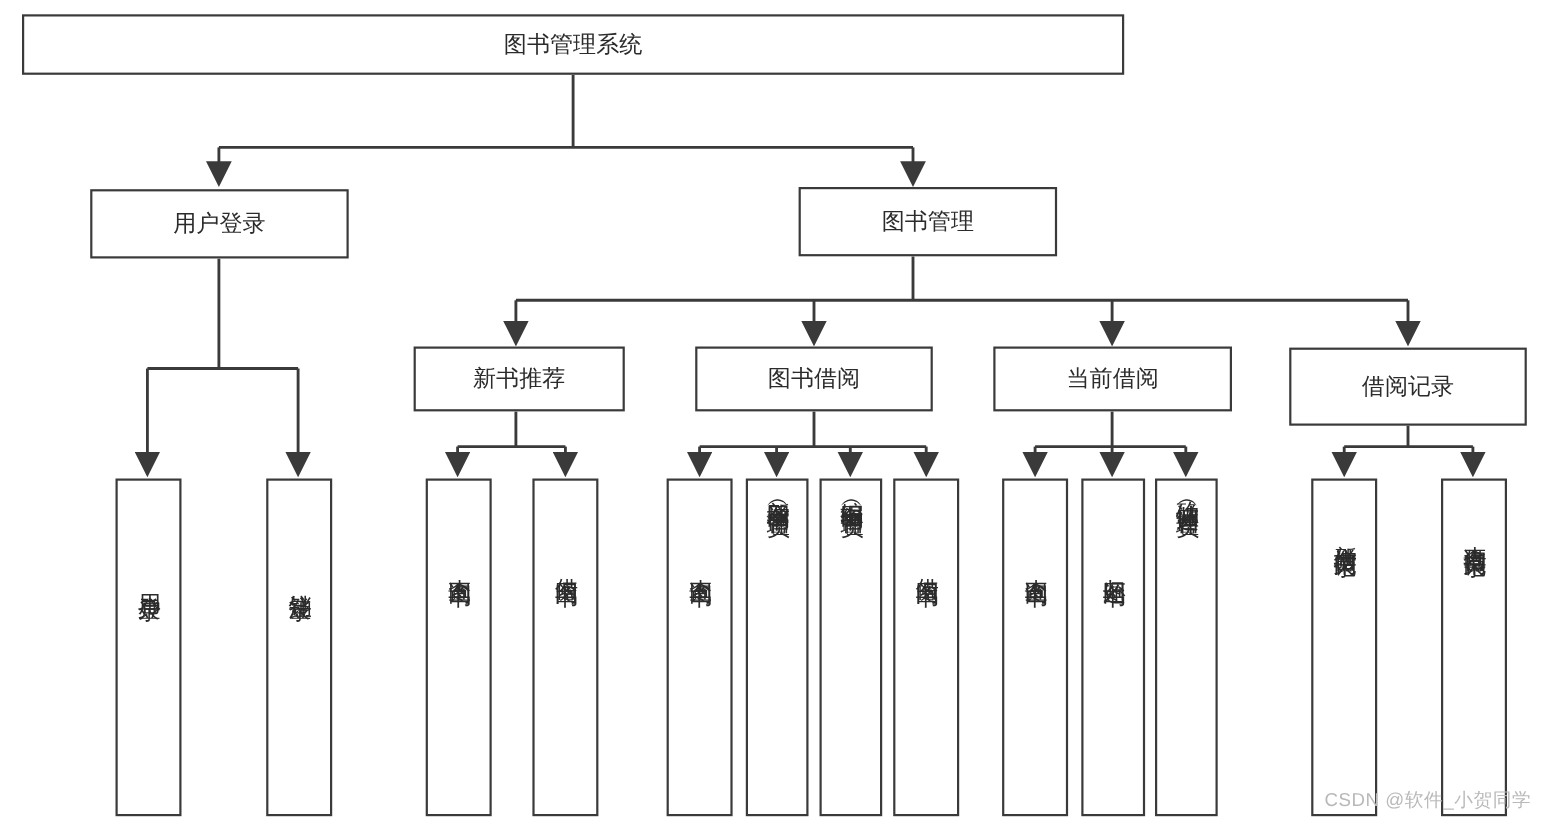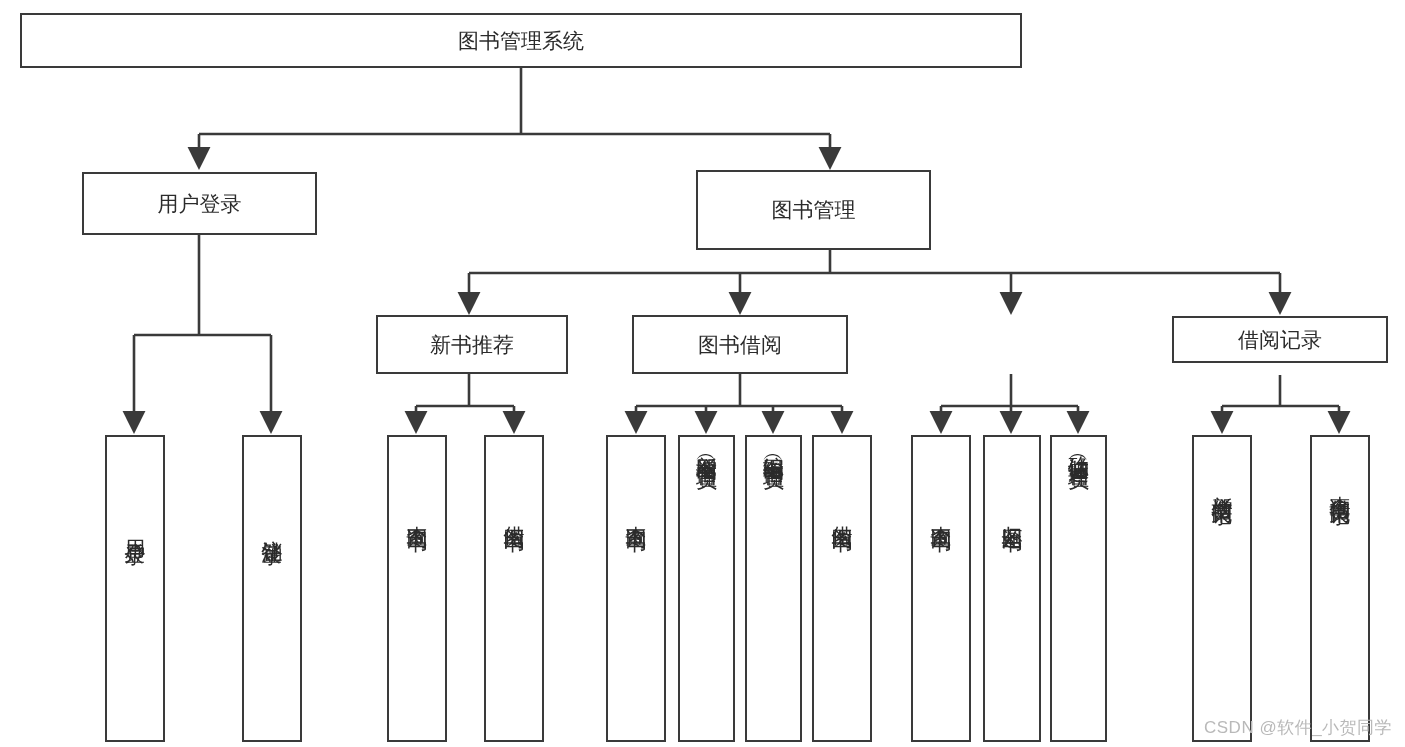--- a/index.html
+++ b/index.html
@@ -72,31 +72,34 @@
     </g>
   </svg>
 
   <div class="node" style="left:20px;top:13px;width:1002px;height:55px;">
     <span class="lbl">图书管理系统</span>
   </div>
 
   <div class="node" style="left:82px;top:172px;width:235px;height:63px;">
     <span class="lbl">用户登录</span>
   </div>
-  <div class="node" style="left:696px;top:170px;width:235px;height:80px;">
+  <div class="node" style="left:726px;top:170px;width:235px;height:63px;">
     <span class="lbl">图书管理</span>
   </div>
 
   <div class="node" style="left:376px;top:315px;width:192px;height:59px;">
     <span class="lbl">新书推荐</span>
   </div>
   <div class="node" style="left:632px;top:315px;width:216px;height:59px;justify-content:center;">
     <span class="lbl">图书借阅</span>
   </div>
-  <div class="node" style="left:1172px;top:316px;width:216px;height:47px;">
+  <div class="node" style="left:903px;top:315px;width:217px;height:59px;">
+    <span class="lbl">当前借阅</span>
+  </div>
+  <div class="node" style="left:1172px;top:316px;width:216px;height:71px;">
     <span class="lbl">借阅记录</span>
   </div>
 
   <div class="node leaf" style="left:105px;top:435px;width:60px;height:307px;">
     <span class="lbl" style="margin-top:82px;">用户登录</span>
   </div>
   <div class="node leaf" style="left:242px;top:435px;width:60px;height:307px;">
     <span class="lbl" style="margin-top:82px;">注销登录</span>
   </div>
 

